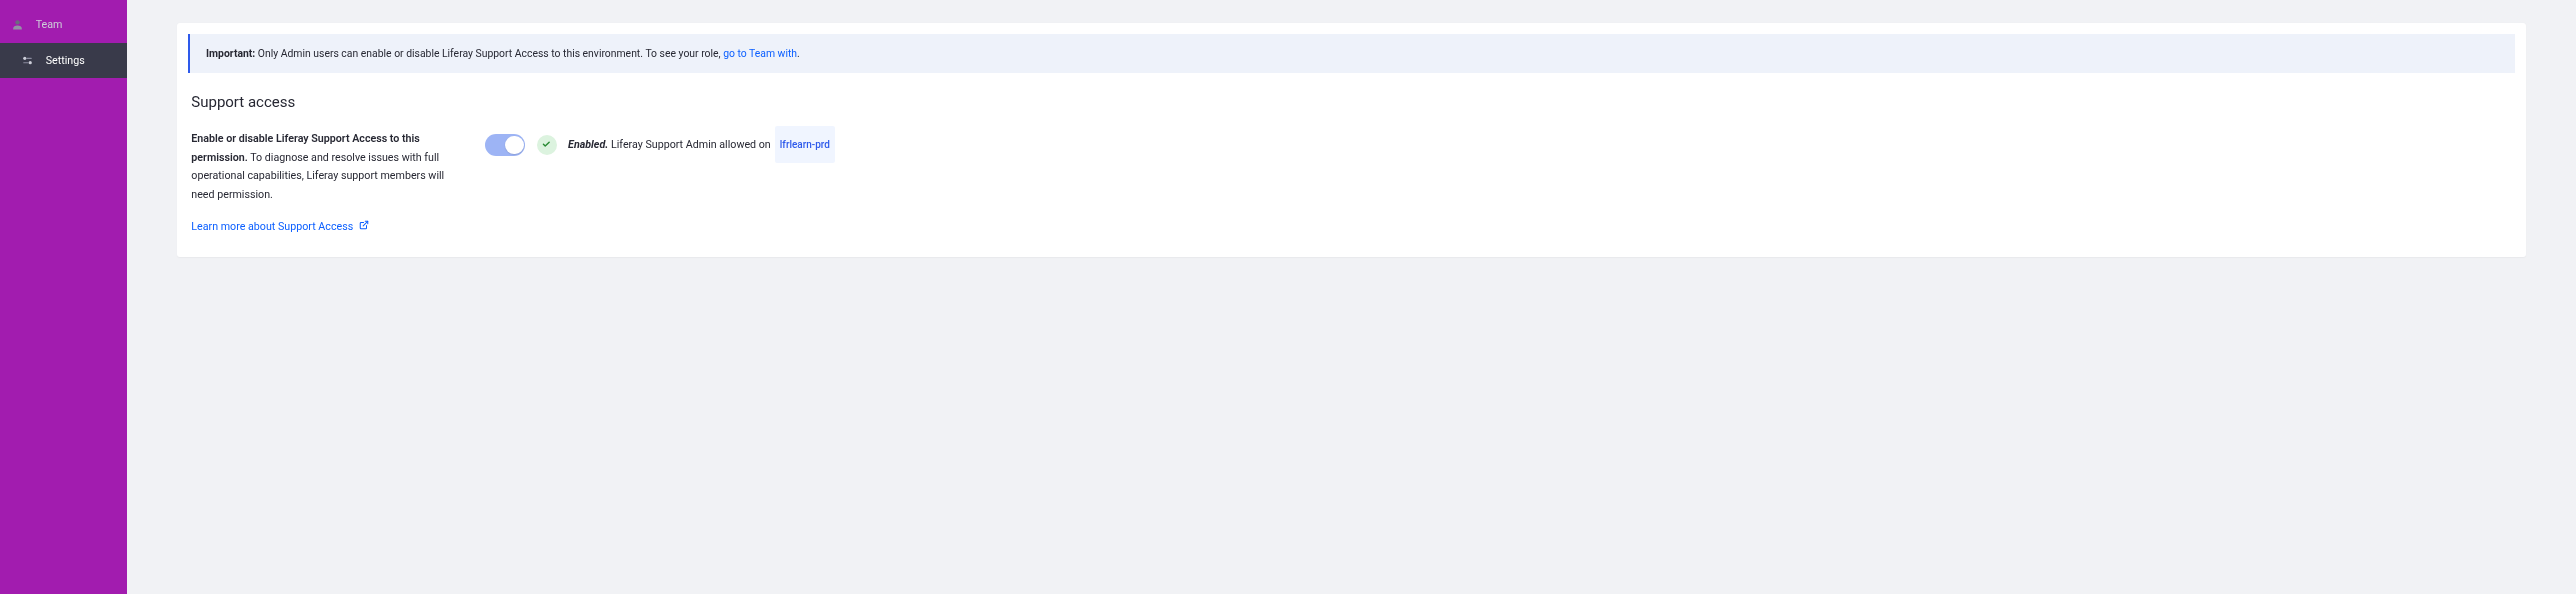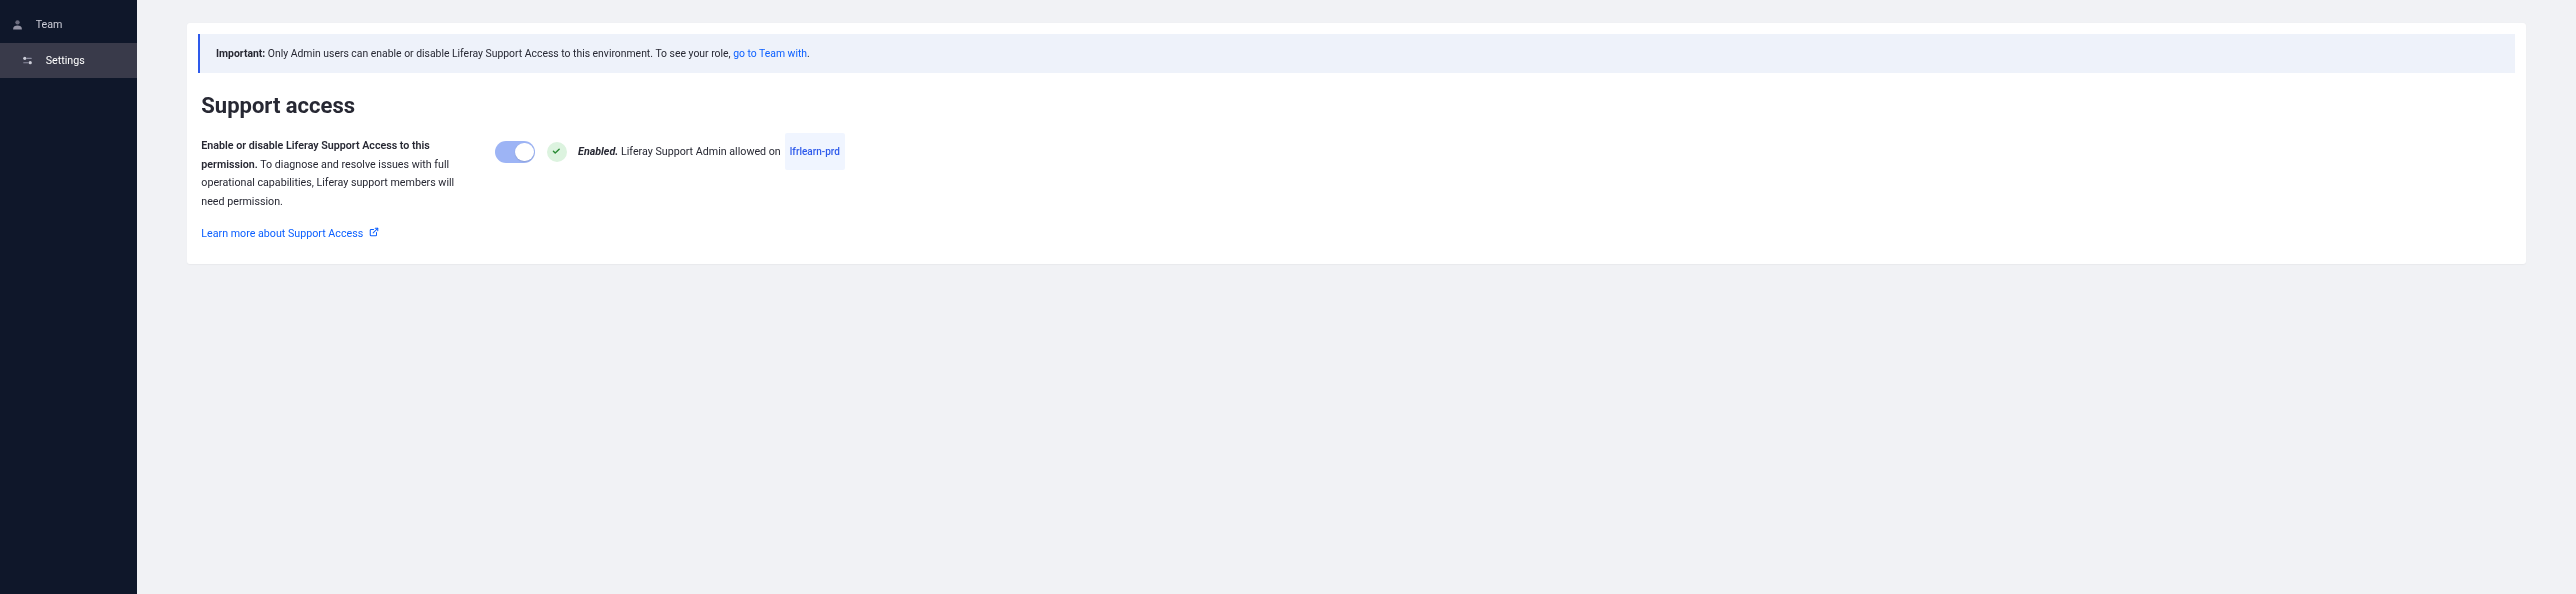--- a/index.html
+++ b/index.html
@@ -16,22 +16,22 @@
       width: 2576px;
       min-height: 595px;
     }
     
     .layout {
       display: flex;
       min-height: 595px;
     }
     
     .sidebar {
-      width: 137px;
-      background: #0f172a;
+      width: 127px;
+      background: #a21caf;
       flex-shrink: 0;
       padding-top: 7.1px;
     }
     
     .sidebar-item {
       display: flex;
       align-items: center;
       padding: 10px 10px;
       color: #cdced9;
       cursor: pointer;
@@ -86,22 +86,22 @@
     .alert a {
       color: #0b5fff;
       text-decoration: none;
     }
     
     .content-body {
       padding: 20px 14.3px 20px 14.3px;
     }
     
     .section-title {
-      font-size: 22px;
-      font-weight: 700;
+      font-size: 15px;
+      font-weight: 400;
       color: #272833;
       margin-bottom: 18.6px;
     }
     
     .section-row {
       display: flex;
       align-items: flex-start;
       gap: 26px;
     }
     

